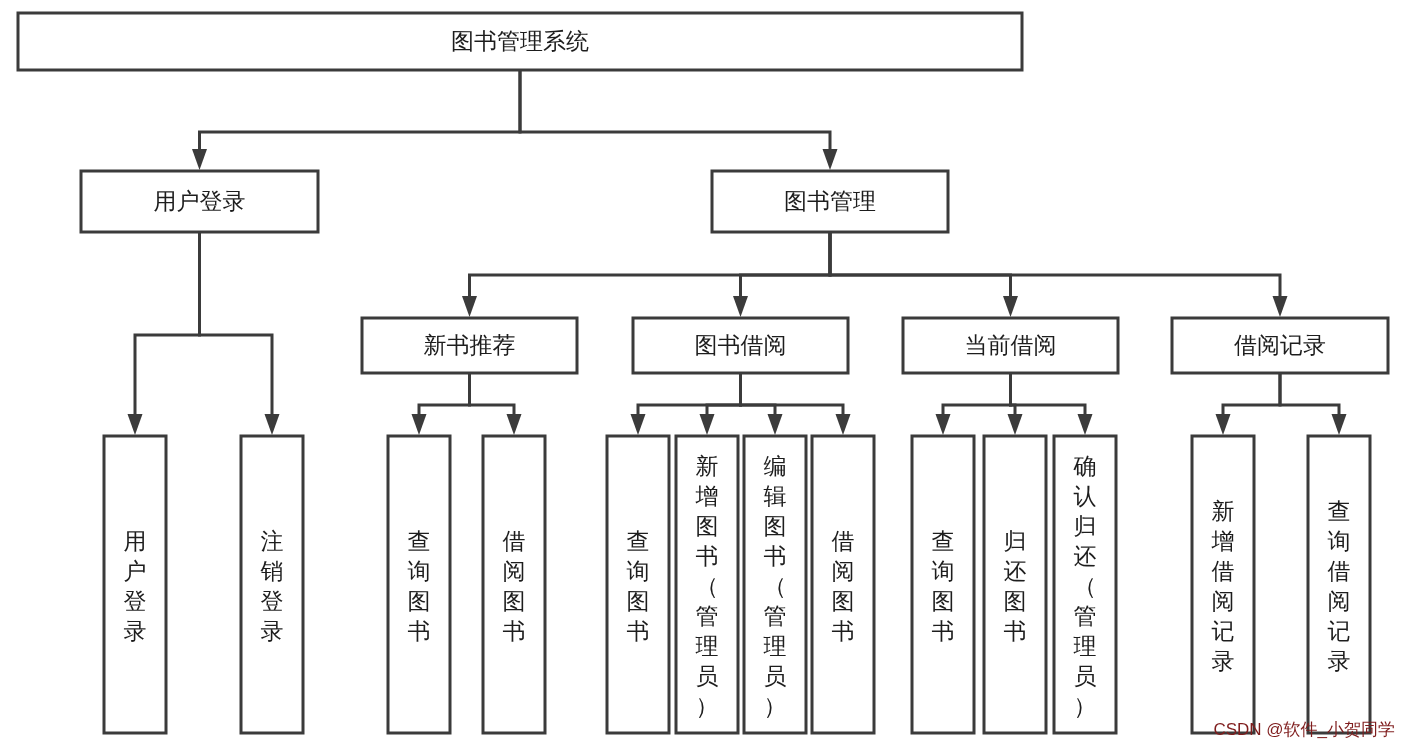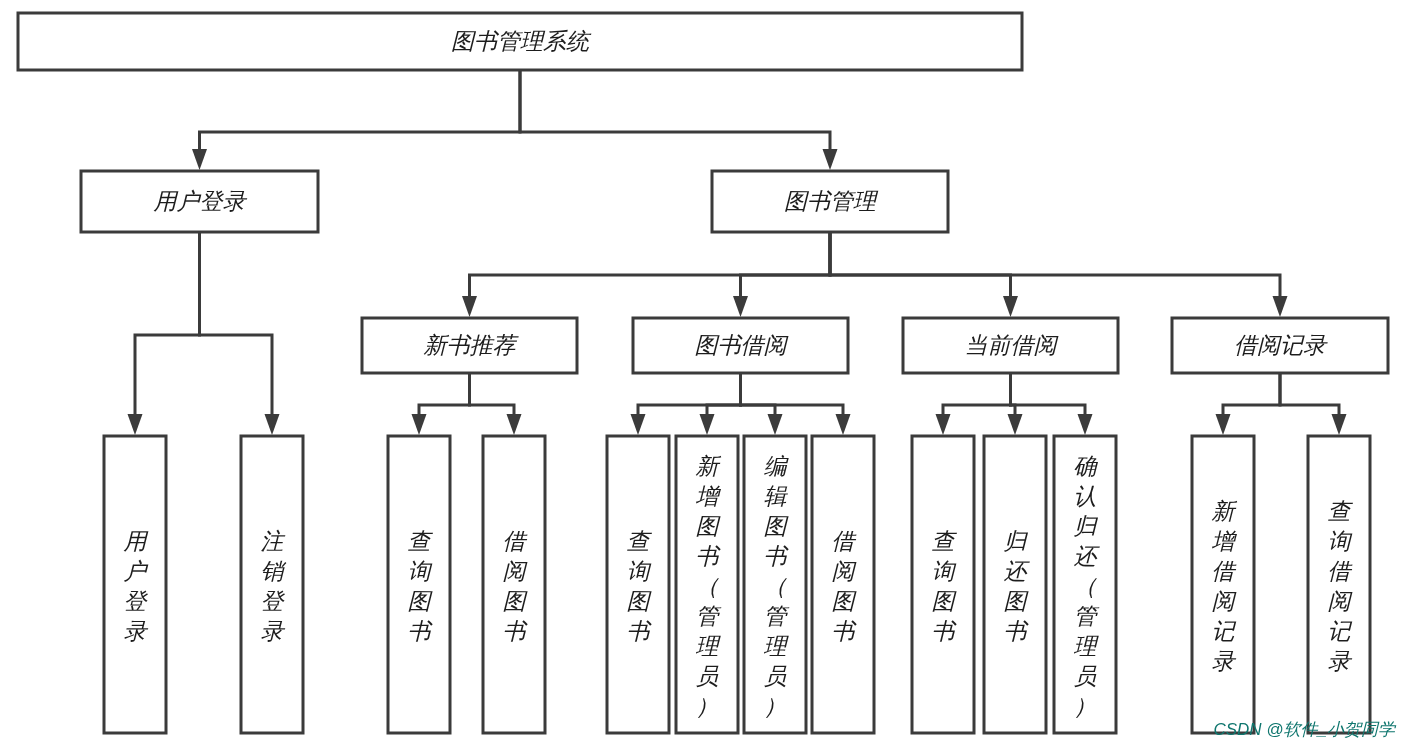--- a/index.html
+++ b/index.html
@@ -13,21 +13,20 @@
     height: 747px;
     font-family: "Liberation Sans", "DejaVu Sans", sans-serif;
     overflow: hidden;
     position: relative;
   }
   #diagram-root {
     position: relative;
     width: 1405px;
     height: 747px;
     background: #ffffff;
-    font-style: italic;
   }
   svg#tree-svg {
     position: absolute;
     left: 0;
     top: 0;
     width: 1405px;
     height: 747px;
     display: block;
   }
   .node-box {
@@ -57,21 +56,21 @@
     font-size: 23px;
     fill: #1d1d1d;
     text-anchor: middle;
   }
   .watermark-text {
     position: absolute;
     right: 10px;
     bottom: 6px;
     font-family: "Liberation Sans", "DejaVu Sans", sans-serif;
     font-size: 17px;
-    color: #0f766e;
+    color: #7f1d1d;
     white-space: nowrap;
     user-select: none;
   }
 </style>
 </head>
 <body>
 
 <div id="diagram-root">
   <svg id="tree-svg" viewBox="0 0 1405 747">
     <g id="edges-layer">

